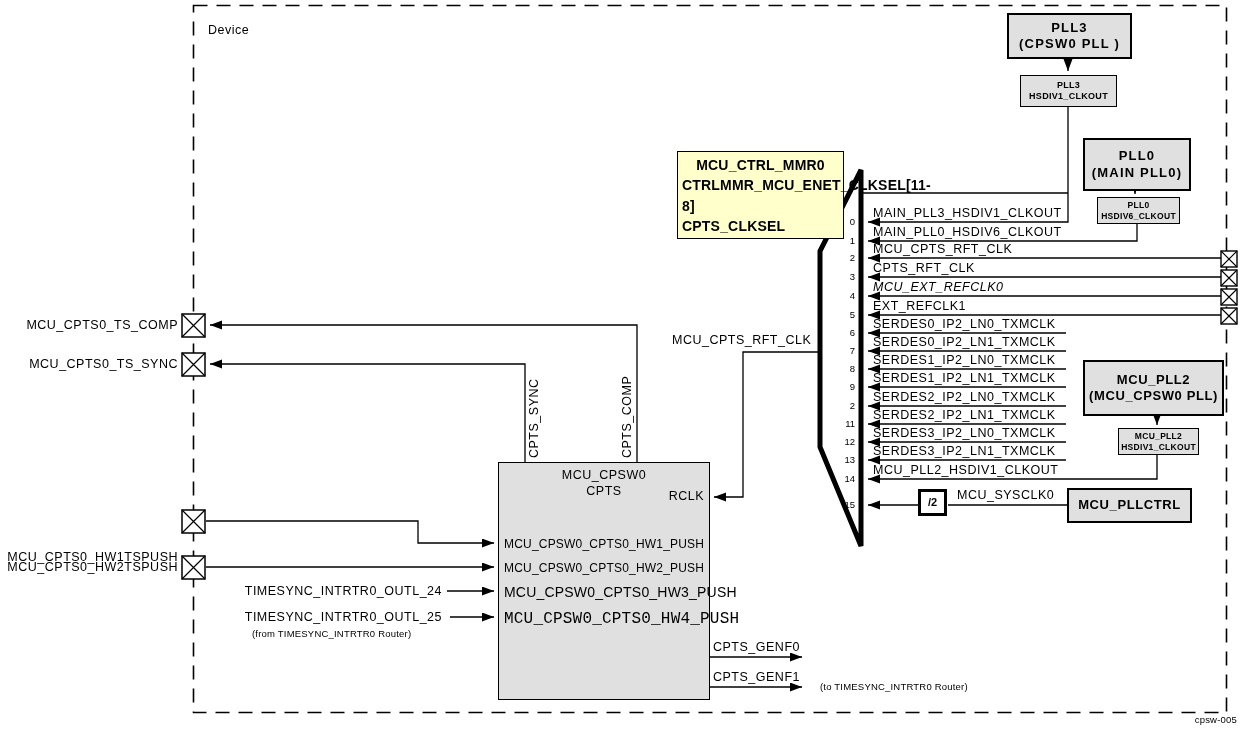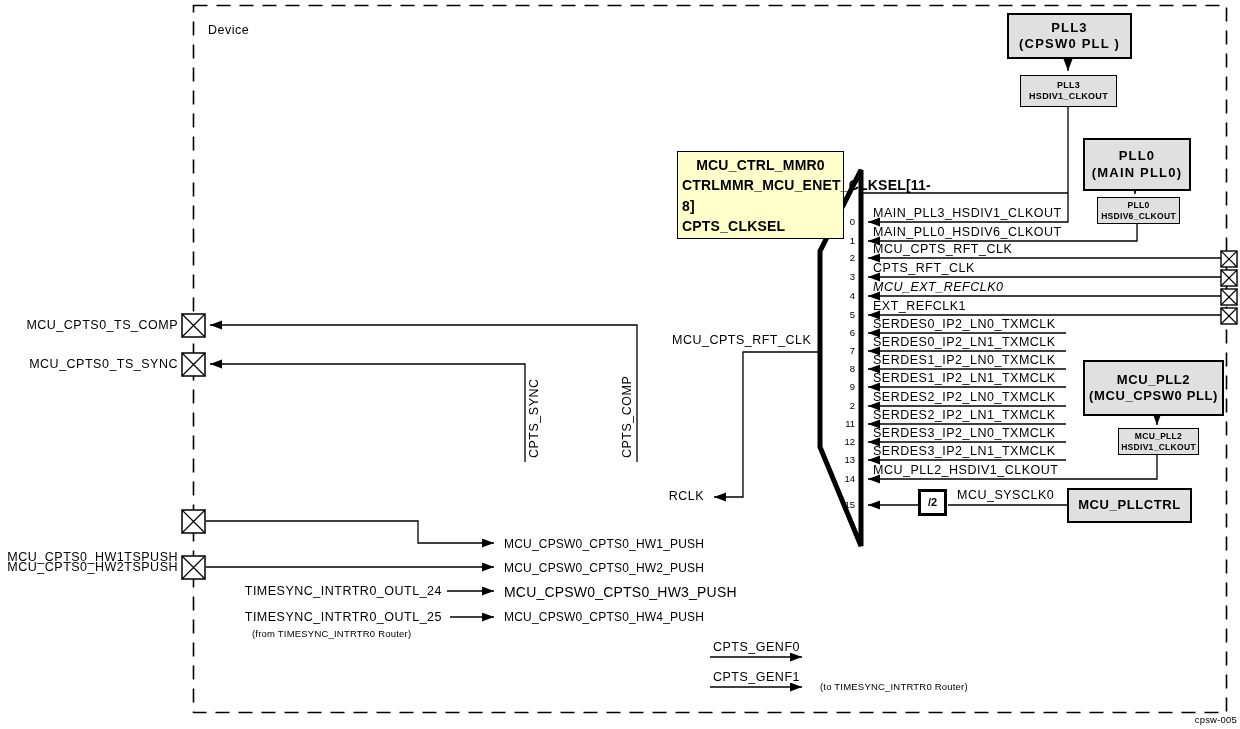--- a/index.html
+++ b/index.html
@@ -152,25 +152,31 @@
   <div class="sel" style="left:831px;top:381px;">9</div>
   <div class="sel" style="left:831px;top:400px;">2</div>
   <div class="sel" style="left:831px;top:418px;">11</div>
   <div class="sel" style="left:831px;top:436px;">12</div>
   <div class="sel" style="left:831px;top:454px;">13</div>
   <div class="sel" style="left:831px;top:473px;">14</div>
   <div class="sel" style="left:831px;top:499px;">15</div>
 
   <div class="lbl" style="left:672px;top:333px;">MCU_CPTS_RFT_CLK</div>
 
+  <div class="cpts">
+    <div style="text-align:center;margin-top:5px;font-size:12.5px;letter-spacing:0.5px;line-height:1.25;">
+      <div>MCU_CPSW0</div>
+      <div>CPTS</div>
+    </div>
+  </div>
   <div class="lbl" style="left:600px;top:489px;width:104px;text-align:right;">RCLK</div>
   <div class="lbl" style="left:504px;top:537px;font-size:12px;letter-spacing:0.2px;">MCU_CPSW0_CPTS0_HW1_PUSH</div>
   <div class="lbl" style="left:504px;top:561px;font-size:12px;letter-spacing:0.2px;">MCU_CPSW0_CPTS0_HW2_PUSH</div>
   <div class="lbl" style="left:504px;top:584px;font-size:14px;letter-spacing:0.2px;">MCU_CPSW0_CPTS0_HW3_PUSH</div>
-  <div class="lbl" style="left:504px;top:610px;font-size:12px;letter-spacing:0.2px;">MCU_CPSW0_CPTS0_HW4_PUSH</div>
+  <div class="lbl" style="left:504px;top:610px;font-size:16px;letter-spacing:0.2px;font-family:Liberation Mono, monospace;">MCU_CPSW0_CPTS0_HW4_PUSH</div>
 
   <div class="vert" style="left:527px;top:372px;height:86px;">CPTS_SYNC</div>
   <div class="vert" style="left:620px;top:372px;height:86px;">CPTS_COMP</div>
 
   <div class="lbl" style="left:0px;top:318px;width:178px;text-align:right;">MCU_CPTS0_TS_COMP</div>
   <div class="lbl" style="left:0px;top:357px;width:178px;text-align:right;">MCU_CPTS0_TS_SYNC</div>
   <div class="lbl" style="left:0px;top:514px;width:178px;text-align:right;margin-top:36px;">MCU_CPTS0_HW1TSPUSH</div>
   <div class="lbl" style="left:0px;top:560px;width:178px;text-align:right;">MCU_CPTS0_HW2TSPUSH</div>
 
   <div class="lbl" style="left:230px;top:584px;width:212px;text-align:right;">TIMESYNC_INTRTR0_OUTL_24</div>

